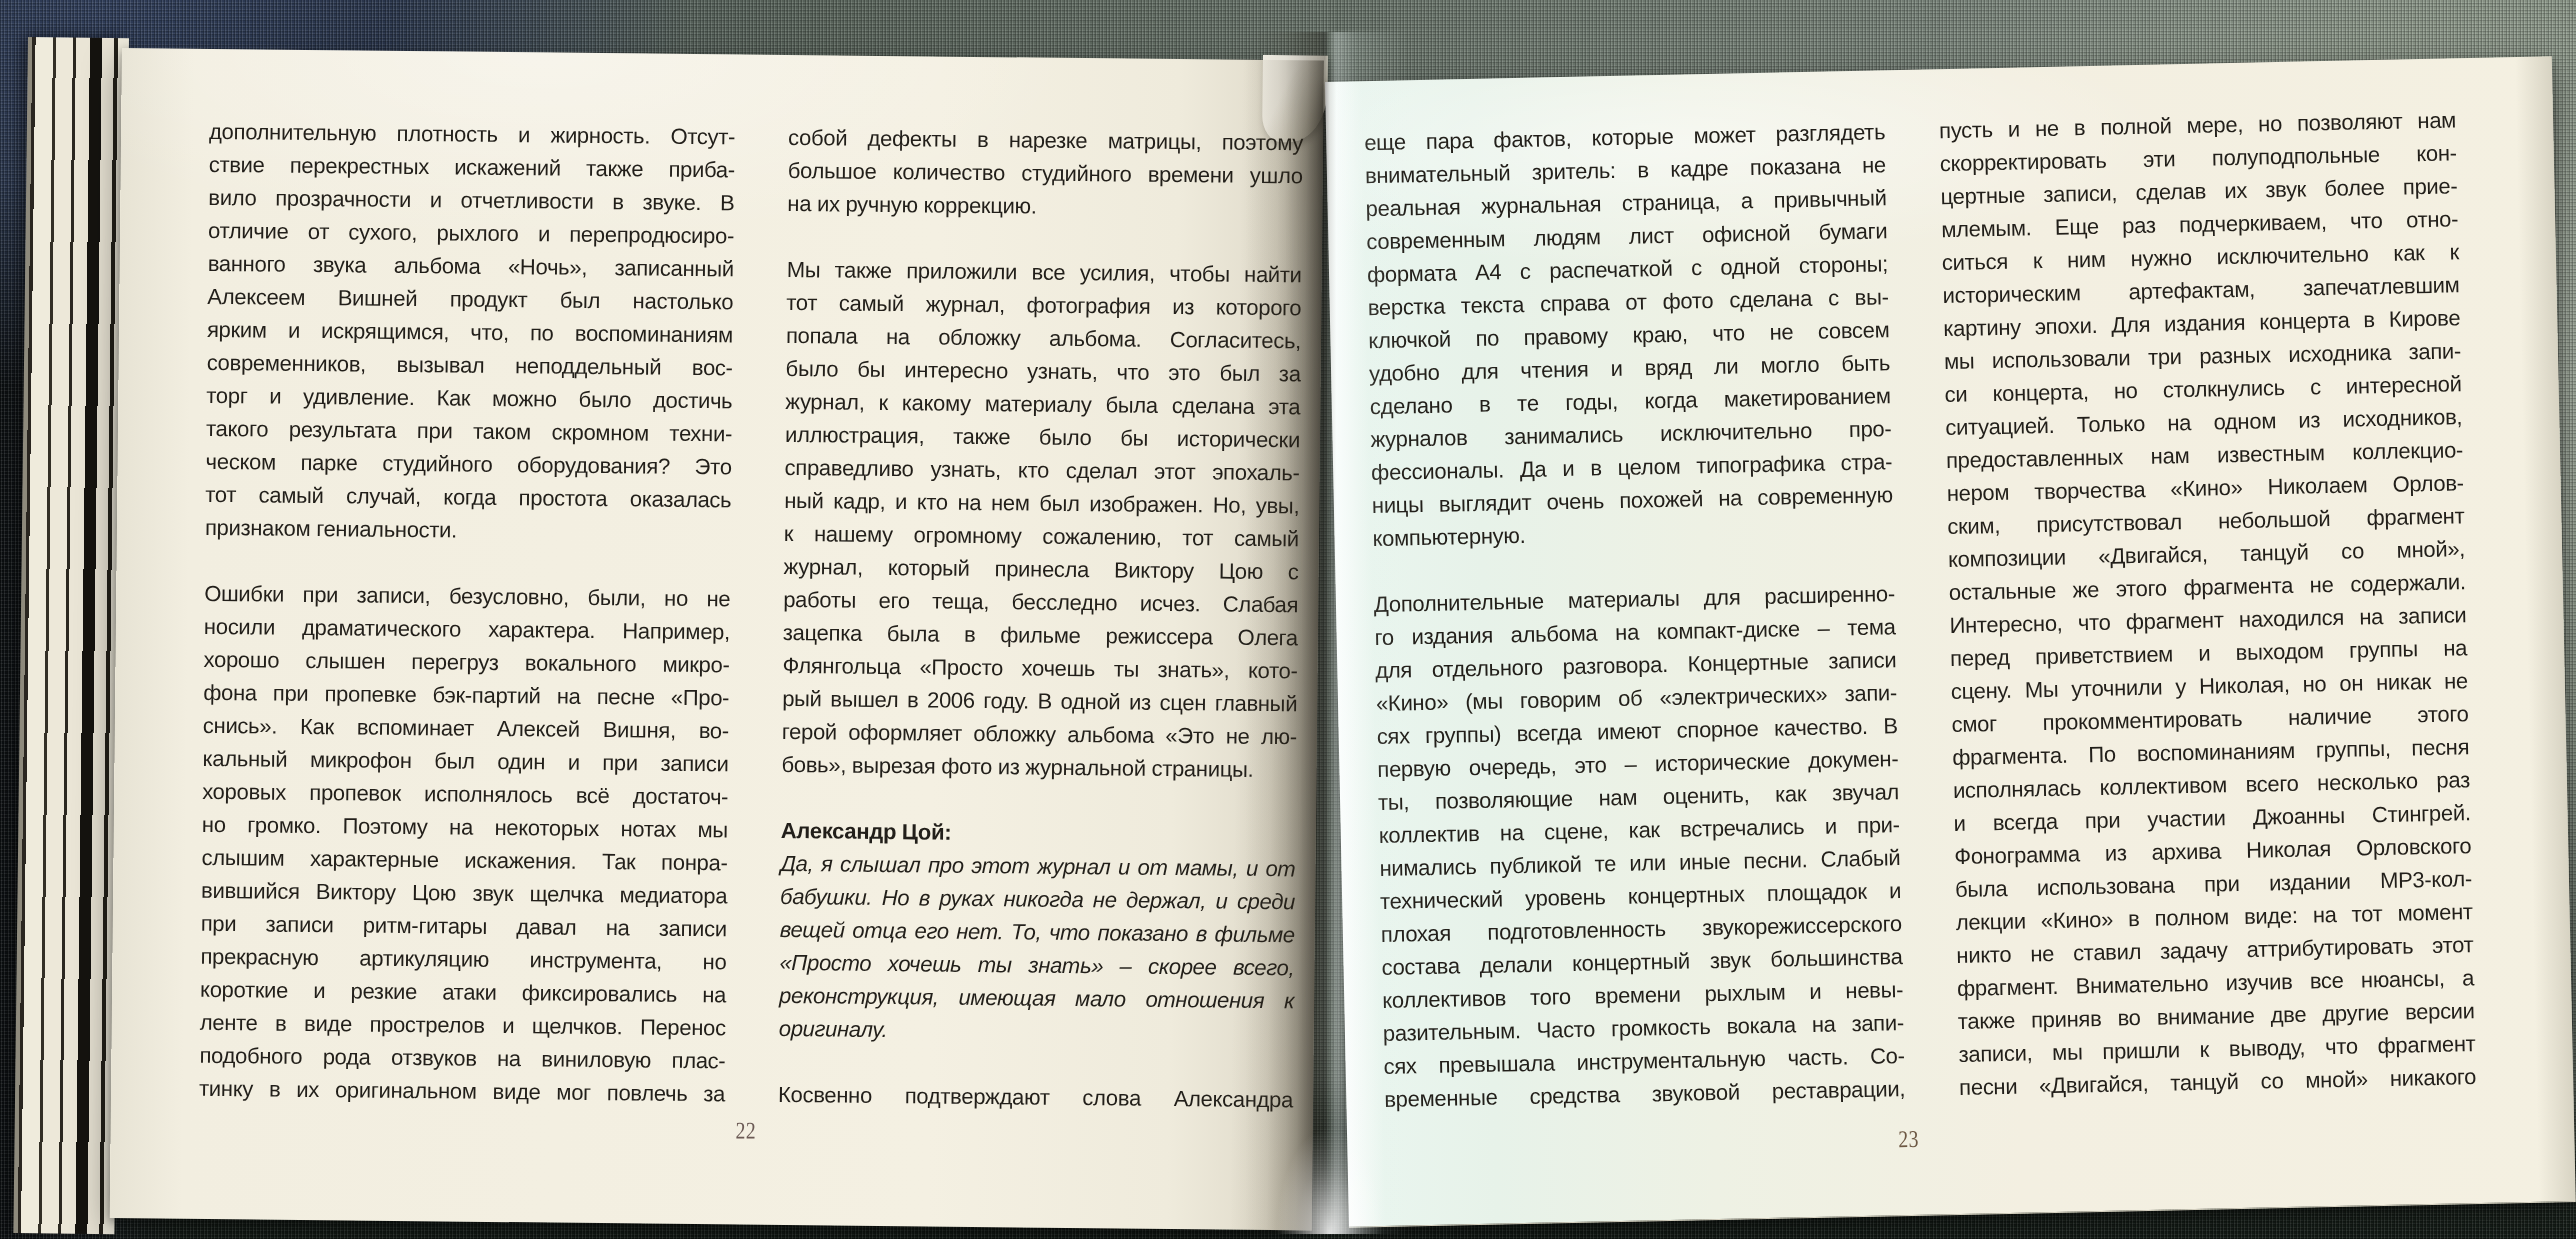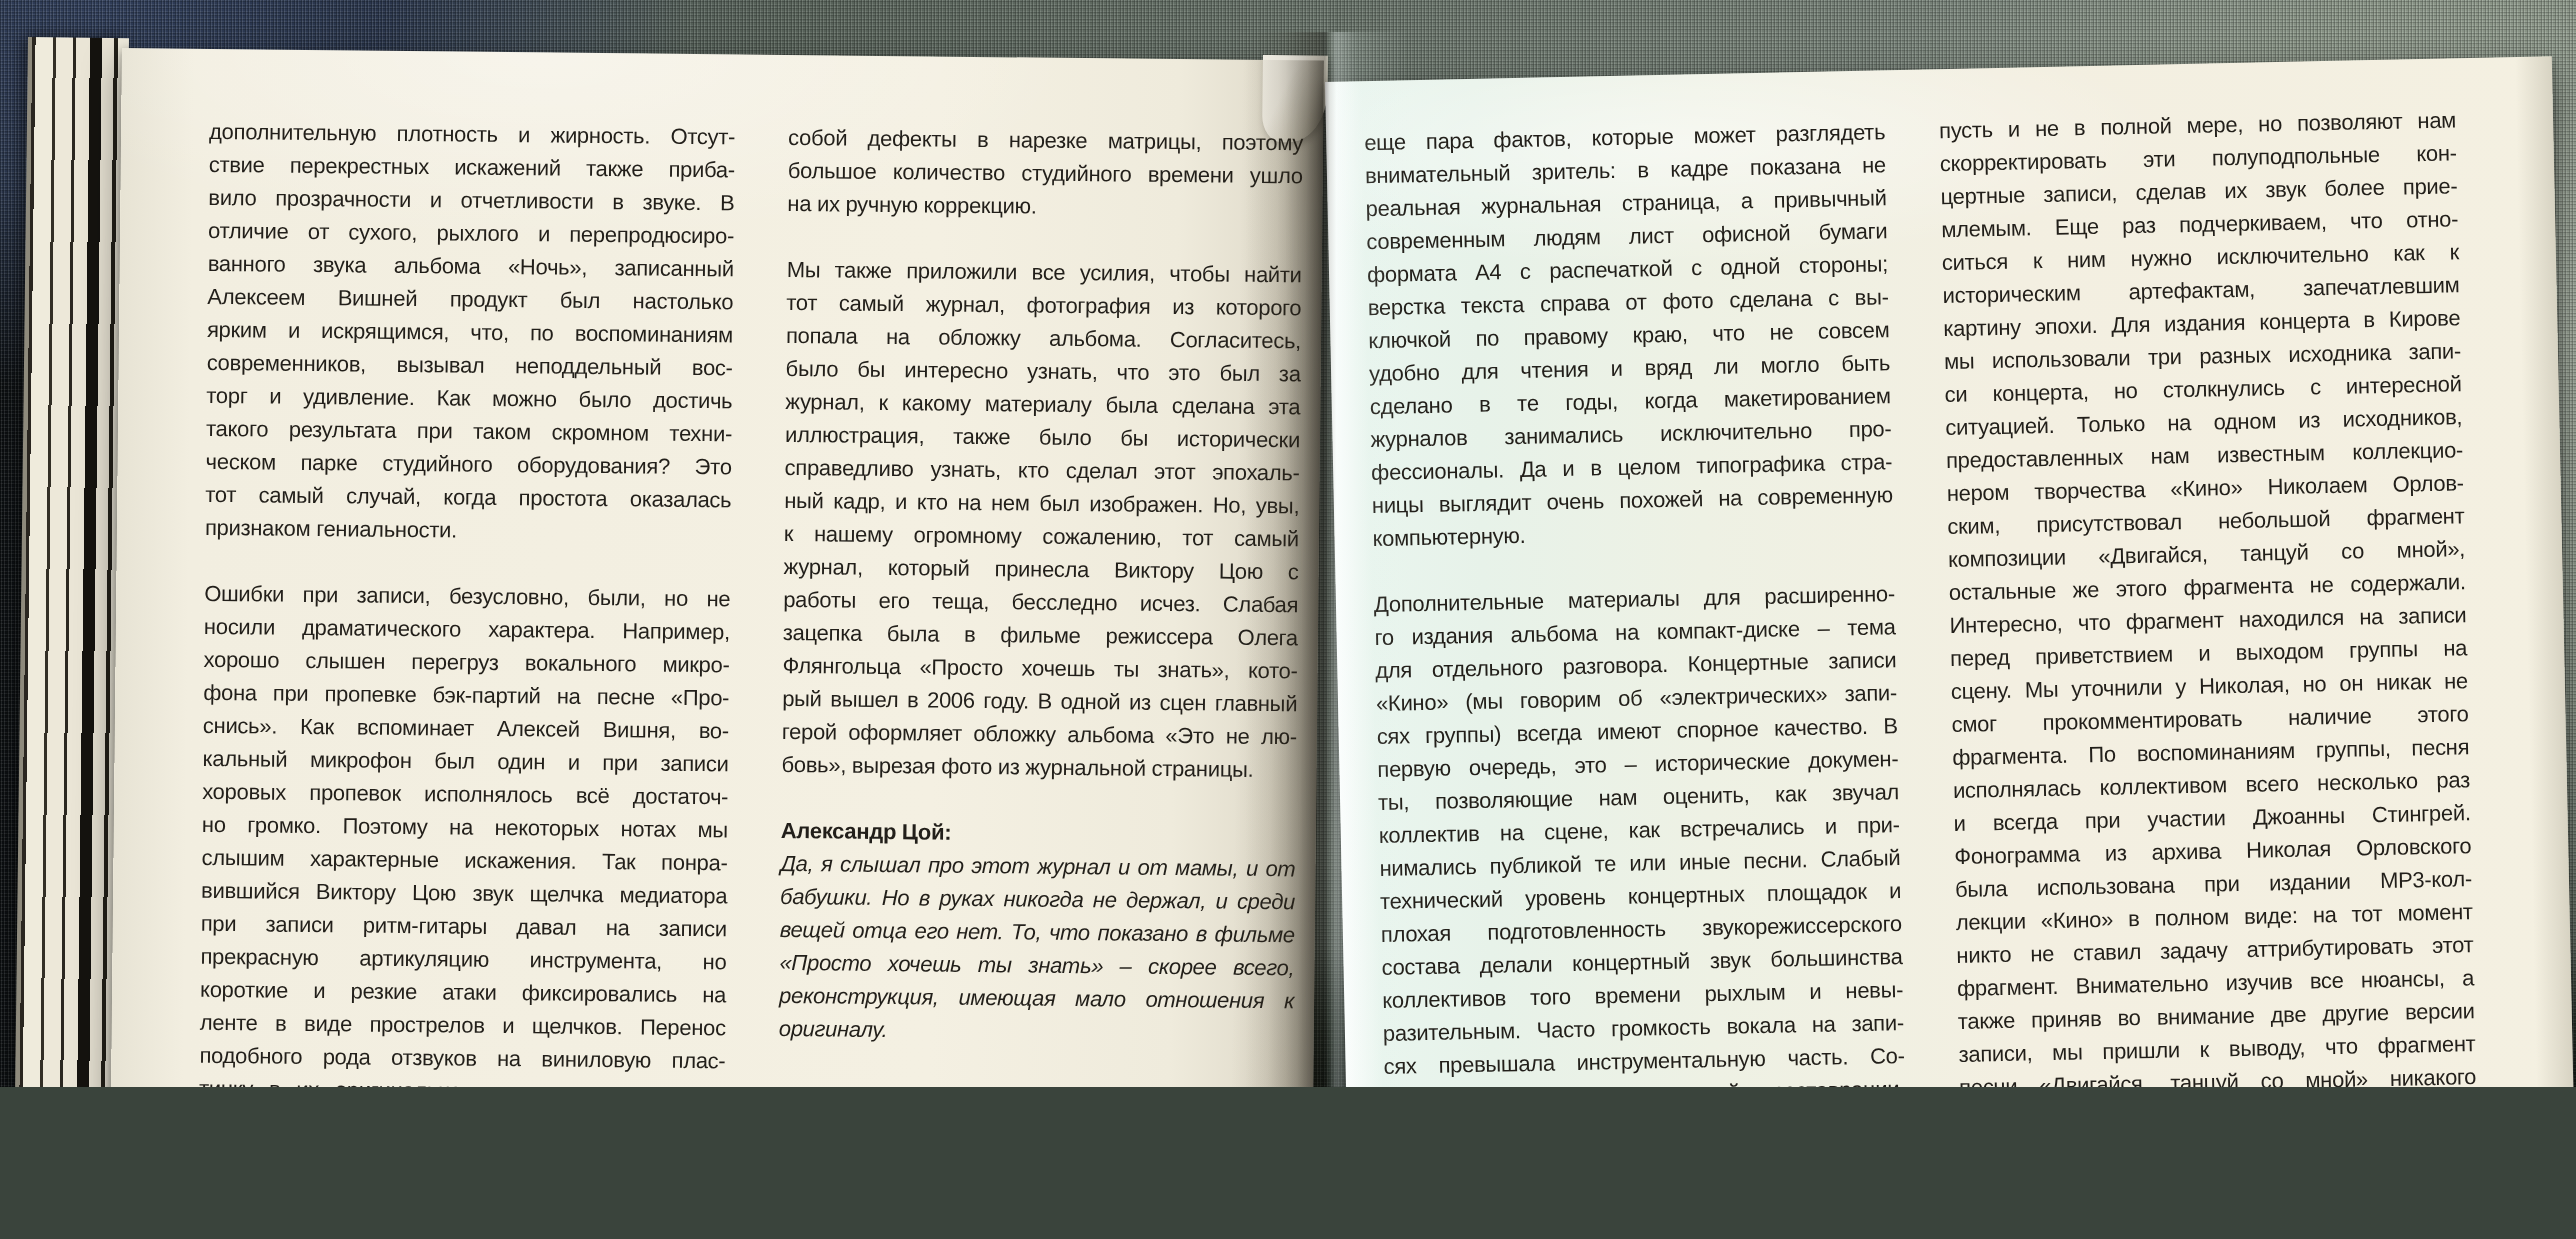--- a/index.html
+++ b/index.html
@@ -1,17 +1,17 @@
 <!DOCTYPE html>
 <html style="font-size:8.7px"><head>
 <meta charset="utf-8">
 <style>
   html,body{margin:0;padding:0;background:#3a443c;}
   #stage{
-    position:relative;width:2576px;height:1087px;overflow:hidden;
+    position:relative;width:2576px;height:1239px;overflow:hidden;
     font-family:"Liberation Sans",sans-serif;
   }
   
   .fabric-base{
     position:absolute;inset:0;
     background:
       radial-gradient(ellipse 815px 543px at 4% 0%, #33415f 0%, #2c3850 35%, rgba(44,56,80,0) 72%),
       linear-gradient(to right, #0c0f12 0%, #171b1f 2.5%, rgba(23,27,31,0) 7%),
       linear-gradient(to top, #141c17 0%, #273129 5%, rgba(39,49,41,0) 13%),
       radial-gradient(ellipse 978px 815px at 100% 30%, #aab4a6 0%, #929d8f 45%, rgba(146,157,143,0) 78%),

